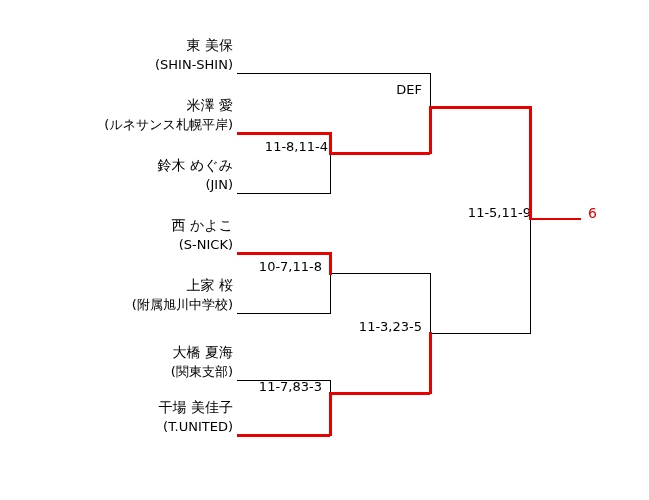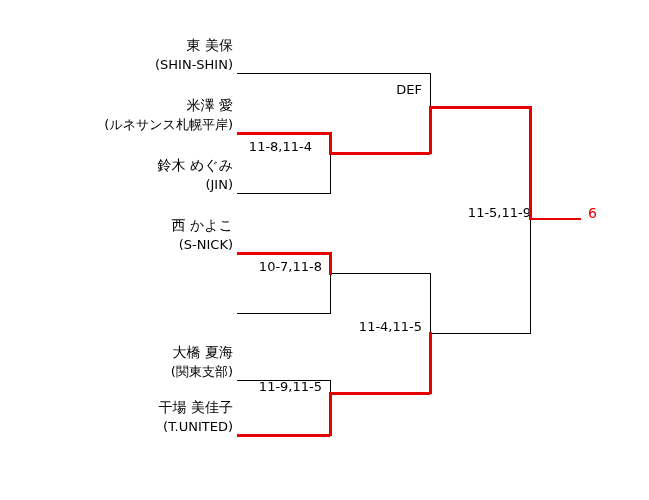--- a/index.html
+++ b/index.html
@@ -33,34 +33,38 @@
     <div class="pclub">(ルネサンス札幌平岸)</div>
   </div>
   <div class="player" style="top:155px">
     <div class="pname">鈴木 めぐみ</div>
     <div class="pclub">(JIN)</div>
   </div>
   <div class="player" style="top:215px">
     <div class="pname">西 かよこ</div>
     <div class="pclub">(S-NICK)</div>
   </div>
+  <div class="player" style="top:275px">
+    <div class="pname">上家 桜</div>
+    <div class="pclub">(附属旭川中学校)</div>
+  </div>
   <div class="player" style="top:397px">
     <div class="pname">干場 美佳子</div>
     <div class="pclub">(T.UNITED)</div>
   </div>
   <div class="player" style="top:342px">
     <div class="pname">大橋 夏海</div>
     <div class="pclub">(関東支部)</div>
   </div>
 
-  <div class="score" style="right:337px; top:139px">11-8,11-4</div>
+  <div class="score" style="right:321px; top:139px">11-8,11-4</div>
   <div class="score" style="right:227px; top:82px">DEF</div>
   <div class="score" style="right:327px; top:259px">10-7,11-8</div>
-  <div class="score" style="right:227px; top:319px">11-4,11-5</div>
-  <div class="score" style="right:327px; top:379px">11-9,11-5</div>
+  <div class="score" style="right:227px; top:319px">11-3,23-5</div>
+  <div class="score" style="right:327px; top:379px">11-7,83-3</div>
   <div class="score" style="right:118px; top:205px">11-5,11-9</div>
 
   <div class="advance" style="left:588px; top:205px">6</div>
 
   <div class="lh" style="left:237px; top:73px;  width:193px"></div>
   <div class="lh" style="left:237px; top:193px; width:93px"></div>
   <div class="lh" style="left:237px; top:313px; width:93px"></div>
   <div class="lh" style="left:237px; top:380px; width:93px"></div>
   <div class="lh" style="left:330px; top:273px; width:100px"></div>
   <div class="lh" style="left:430px; top:333px; width:100px"></div>

